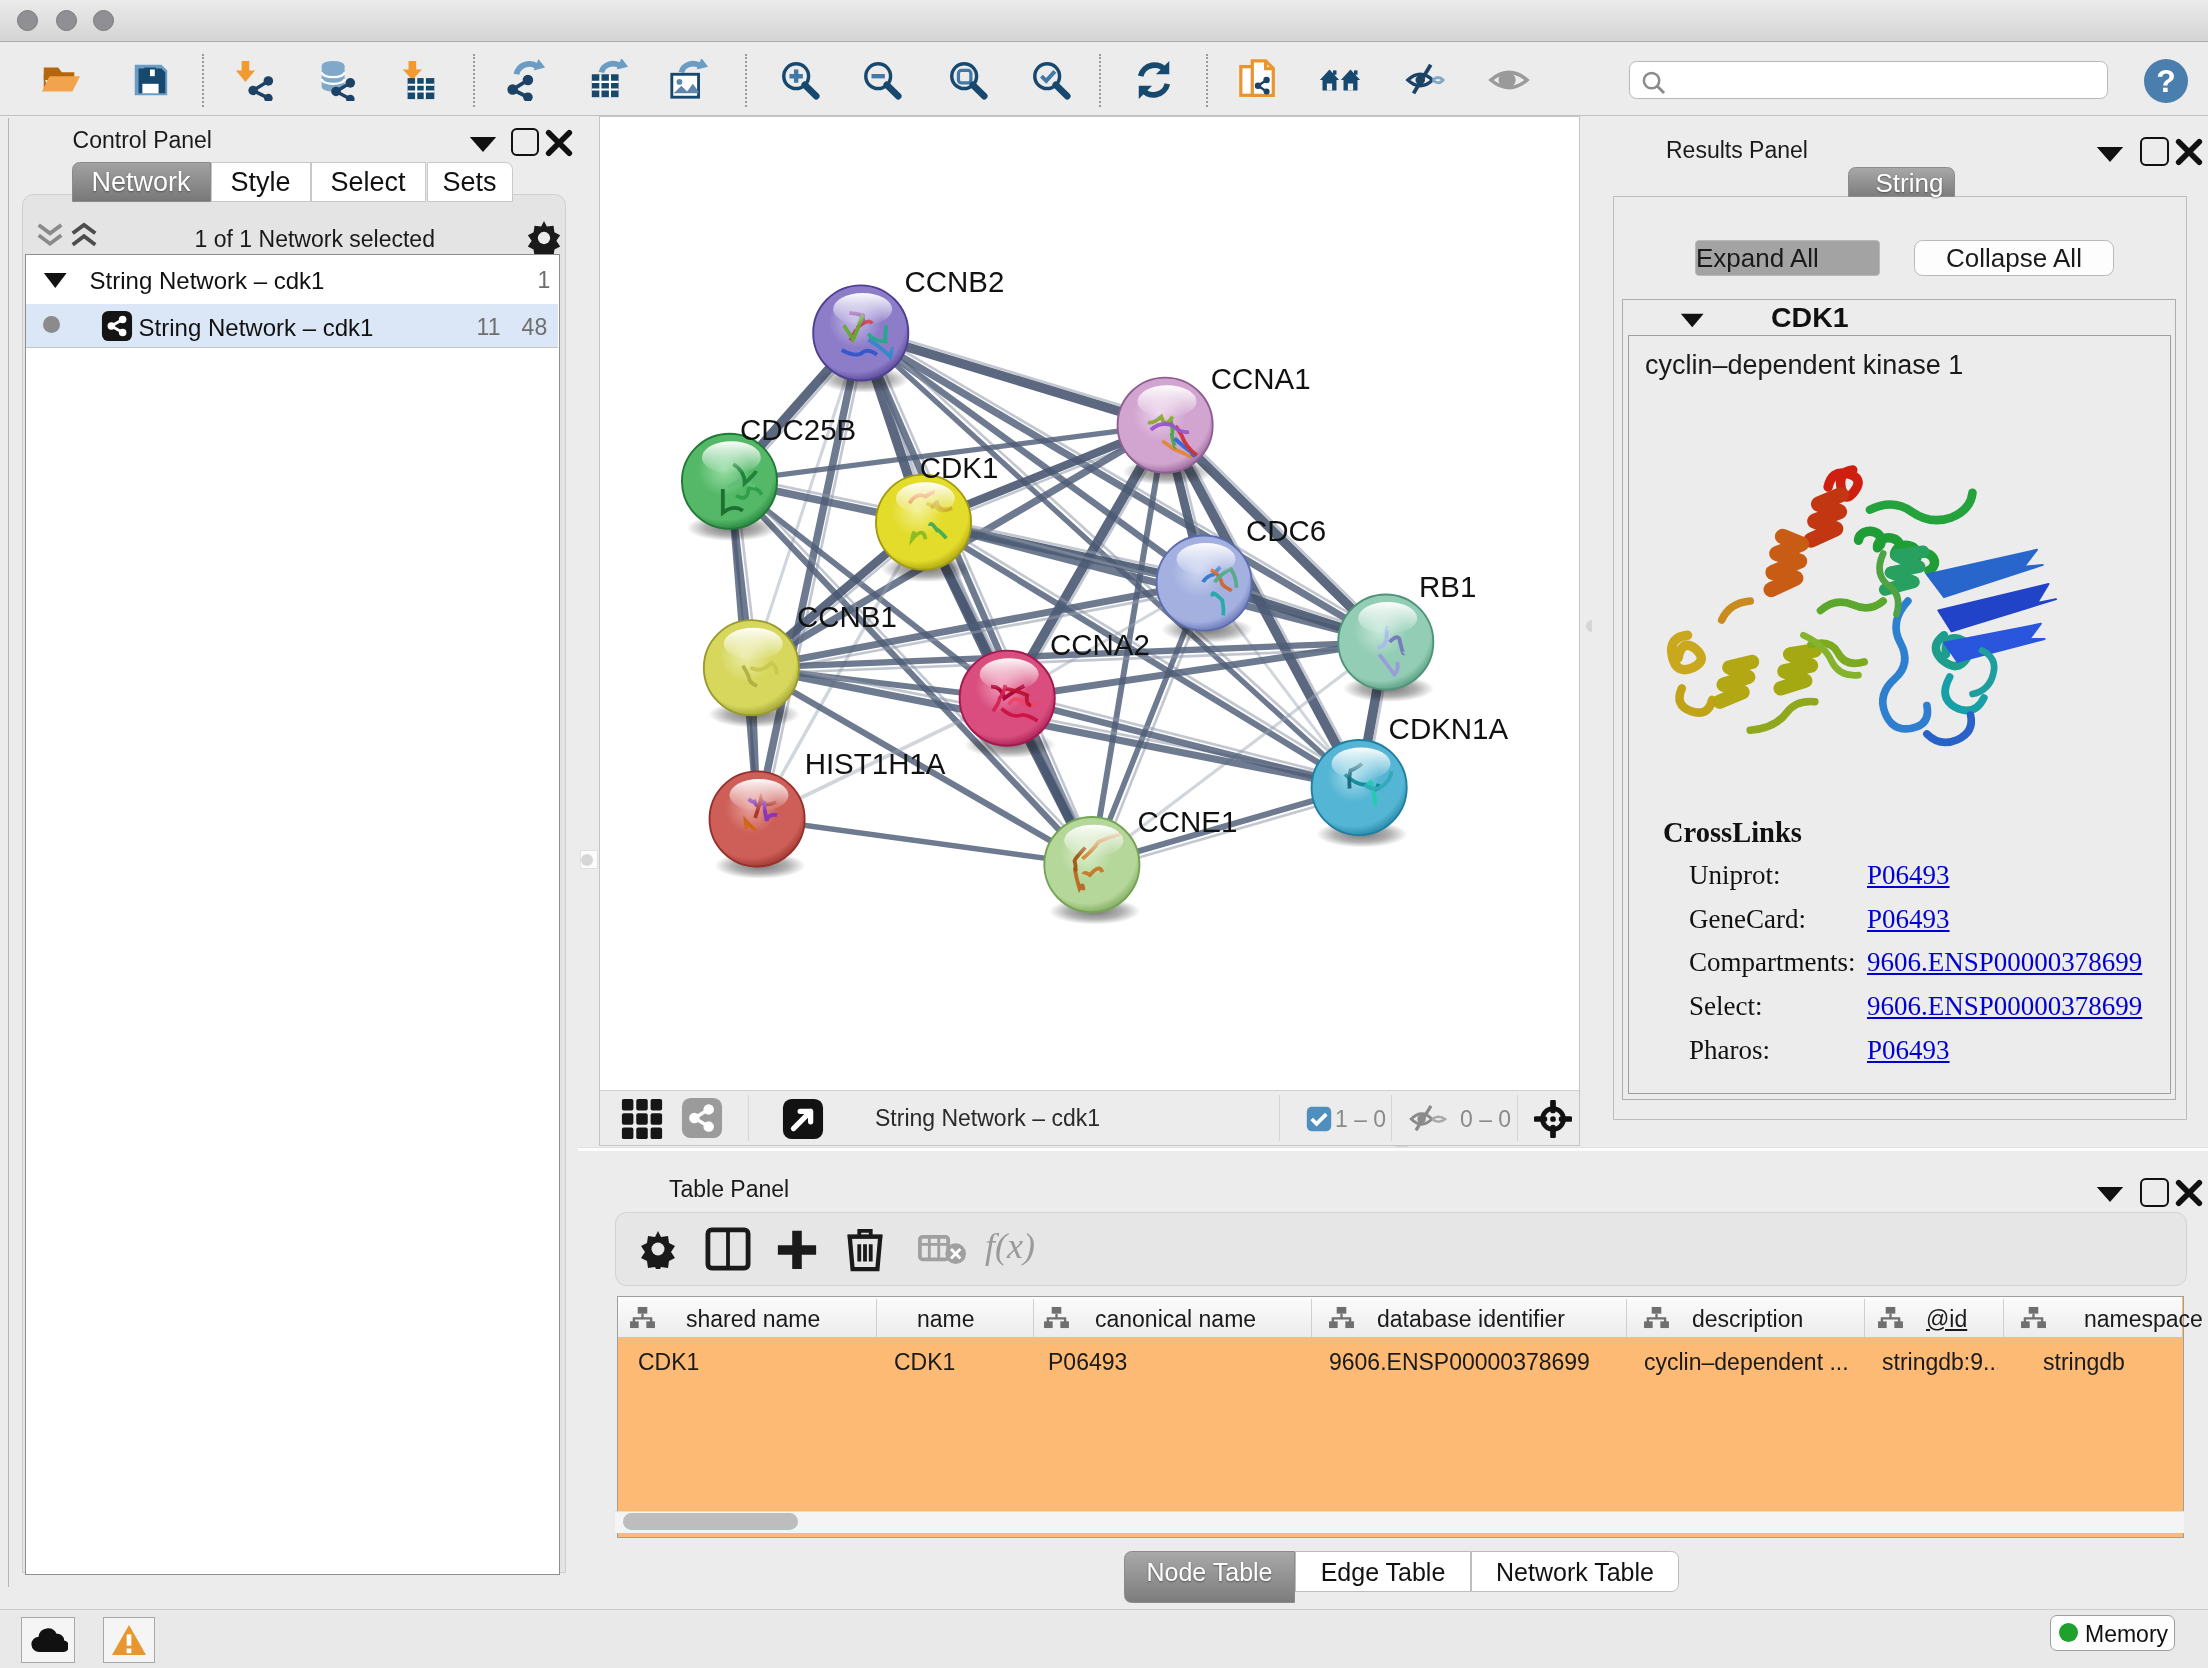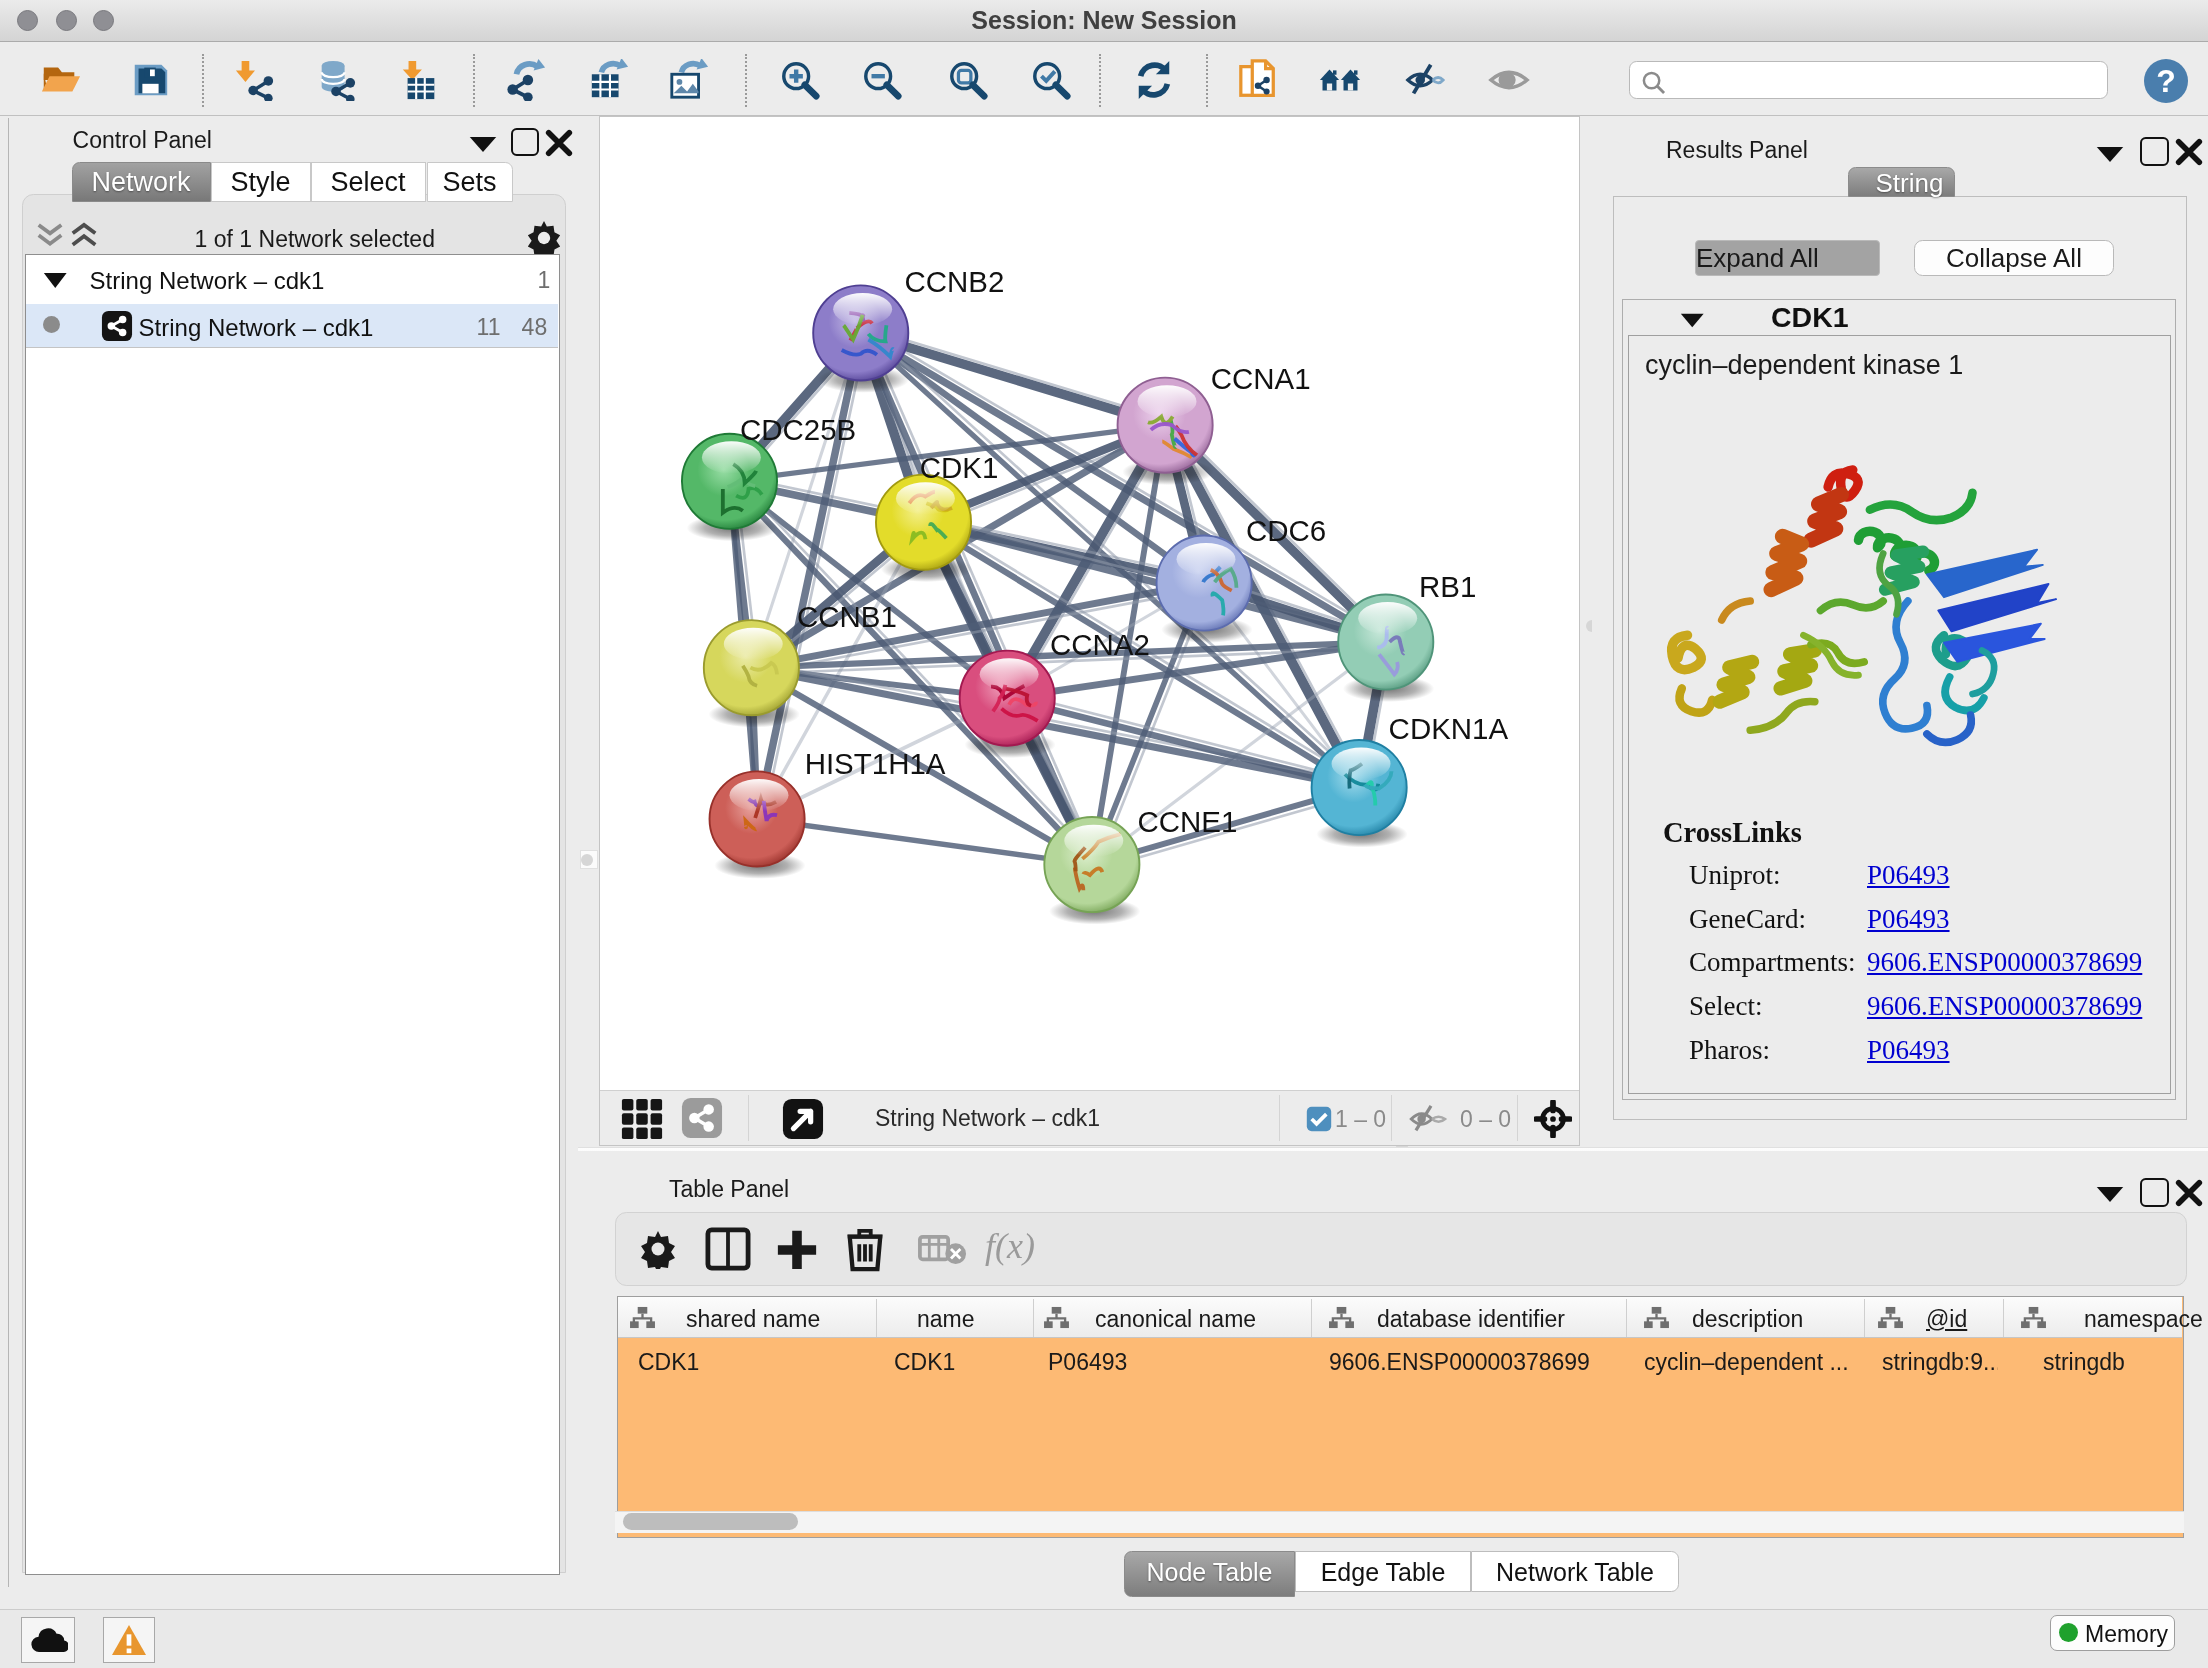--- a/index.html
+++ b/index.html
@@ -56,21 +56,20 @@
 #statusbar { position:absolute; left:0; top:1609px; width:2208px; height:59px;
   background:#e9e9e9; border-top:1.9px solid #cccccc; }
 </style>
 </head>
 <body>
 
 <div id="titlebar">
   <div class="light" style="left:17px;"></div>
   <div class="light" style="left:56px;"></div>
   <div class="light" style="left:93px;"></div>
-  <div id="title-text">Session: New Session</div>
 </div>
 
 <div id="toolbar">
   <div class="tbsep" style="left:202px;"></div>
   <div class="tbsep" style="left:473px;"></div>
   <div class="tbsep" style="left:745px;"></div>
   <div class="tbsep" style="left:1099px;"></div>
   <div class="tbsep" style="left:1206px;"></div>
 
   <svg class="tbi" style="left:39px;" viewBox="0 0 44 44">
@@ -782,21 +781,21 @@
     <div style="position:absolute;left:430px;top:52px;font-size:23px;color:#1a1a1a;">P06493</div>
     <div style="position:absolute;left:711px;top:52px;font-size:23px;color:#1a1a1a;">9606.ENSP00000378699</div>
     <div style="position:absolute;left:1026px;top:52px;width:214px;overflow:hidden;white-space:nowrap;font-size:23px;color:#1a1a1a;">cyclin–dependent ...</div>
     <div style="position:absolute;left:1264px;top:52px;width:116px;overflow:hidden;white-space:nowrap;font-size:23px;color:#1a1a1a;">stringdb:9...</div>
     <div style="position:absolute;left:1425px;top:52px;font-size:23px;color:#1a1a1a;">stringdb</div>
   </div>
 
   <div style="position:absolute;left:37px;top:360px;width:1569px;height:22px;background:#f4f4f4;border-top:1px solid #ddd;"></div>
   <div style="position:absolute;left:45px;top:362px;width:175px;height:17px;background:#bdbdbd;border-radius:8.6px;"></div>
 
-  <div style="position:absolute;left:546px;top:400px;width:171px;height:46px;background:linear-gradient(#a8a8a8,#7d7d7d);border:1px solid #8b8b8b;border-radius:7.6px 0 0 7.6px;color:#fff;font-size:25px;text-align:center;line-height:40px;text-shadow:0 1px 1.9px rgba(0,0,0,.4);">Node Table</div>
+  <div style="position:absolute;left:546px;top:400px;width:171px;height:52px;background:linear-gradient(#a8a8a8,#7d7d7d);border:1px solid #8b8b8b;border-radius:7.6px 0 0 7.6px;color:#fff;font-size:25px;text-align:center;line-height:40px;text-shadow:0 1px 1.9px rgba(0,0,0,.4);">Node Table</div>
   <div style="position:absolute;left:717px;top:400px;width:176px;height:41px;background:#fff;border:1px solid #bdbdbd;color:#111;font-size:25px;text-align:center;line-height:40px;">Edge Table</div>
   <div style="position:absolute;left:893px;top:400px;width:208px;height:41px;background:#fff;border:1px solid #bdbdbd;border-radius:0 7.6px 7.6px 0;color:#111;font-size:25px;text-align:center;line-height:40px;">Network Table</div>
 </div>
 
 <div id="statusbar">
   <div style="position:absolute;left:21px;top:6.7px;width:54px;height:46px;background:#f5f5f5;border:1.9px solid #a8a8a8;">
     <svg style="position:absolute;left:7.6px;top:9.5px;" width="38" height="27" viewBox="0 0 40 28">
       <path d="M10 26 a8 8 0 0 1 -1 -16 a10 10 0 0 1 19 -3 a7 7 0 0 1 8 7 a6 6 0 0 1 -2 12 z" fill="#111"></path>
     </svg>
   </div>

